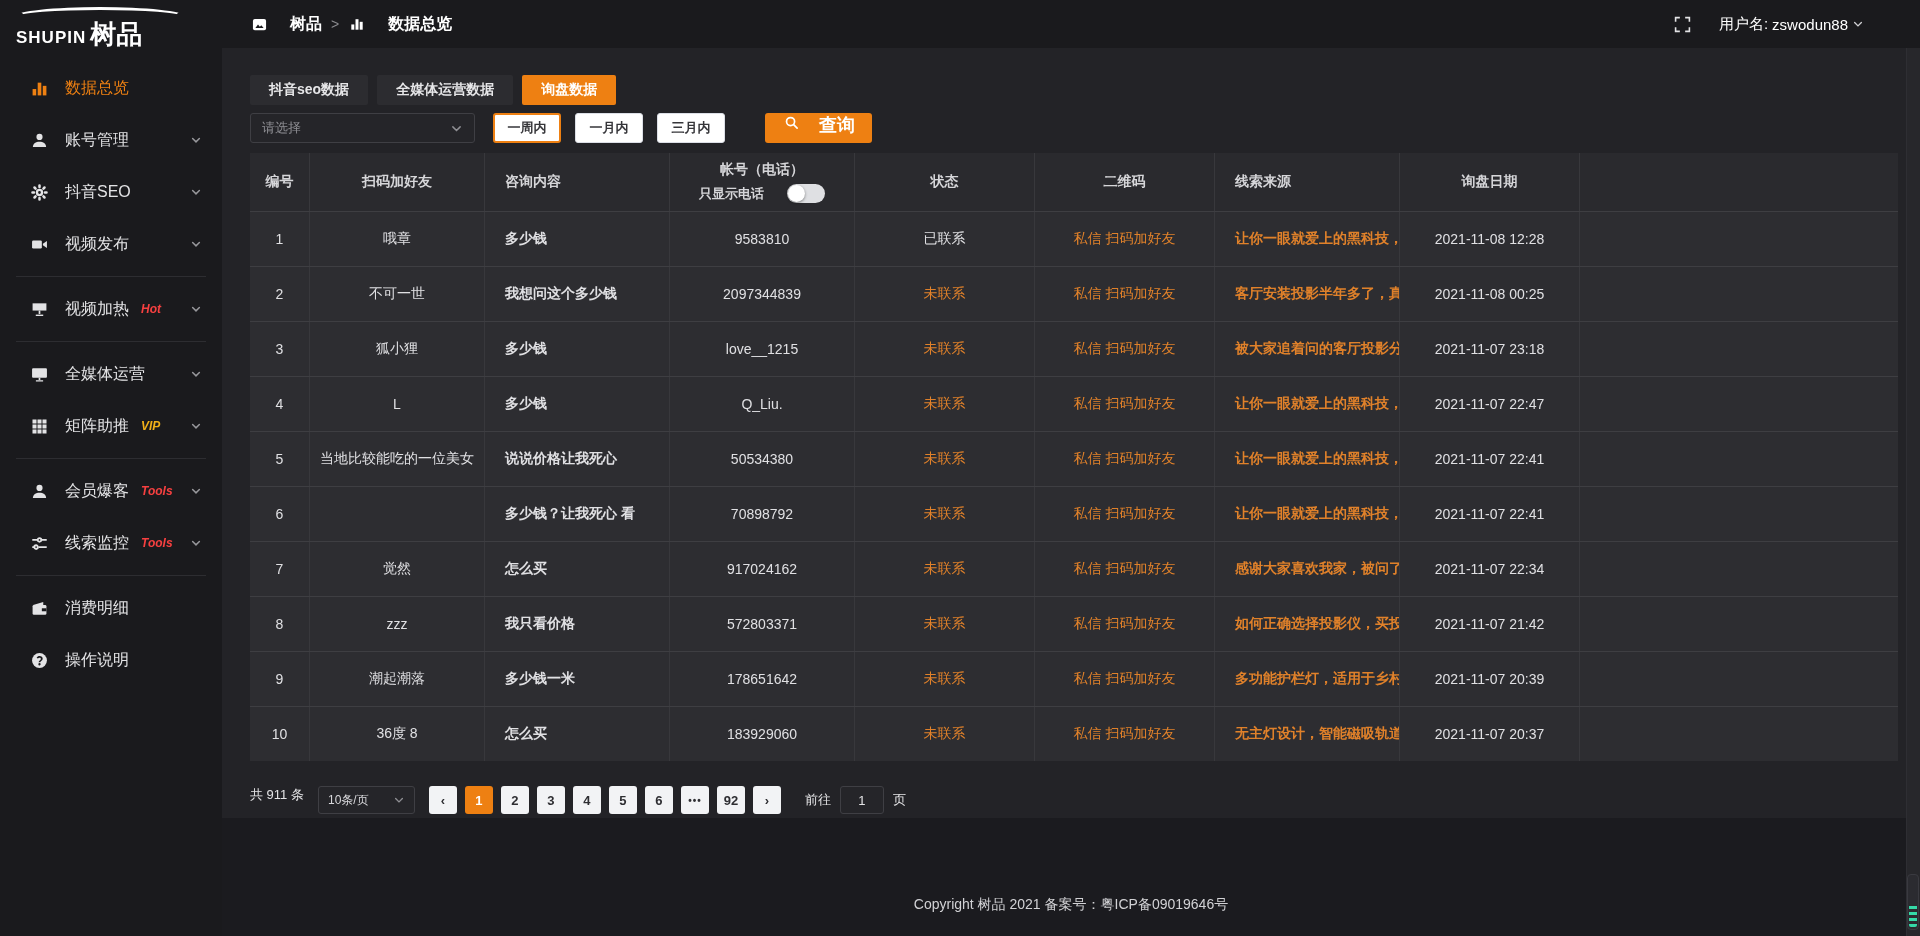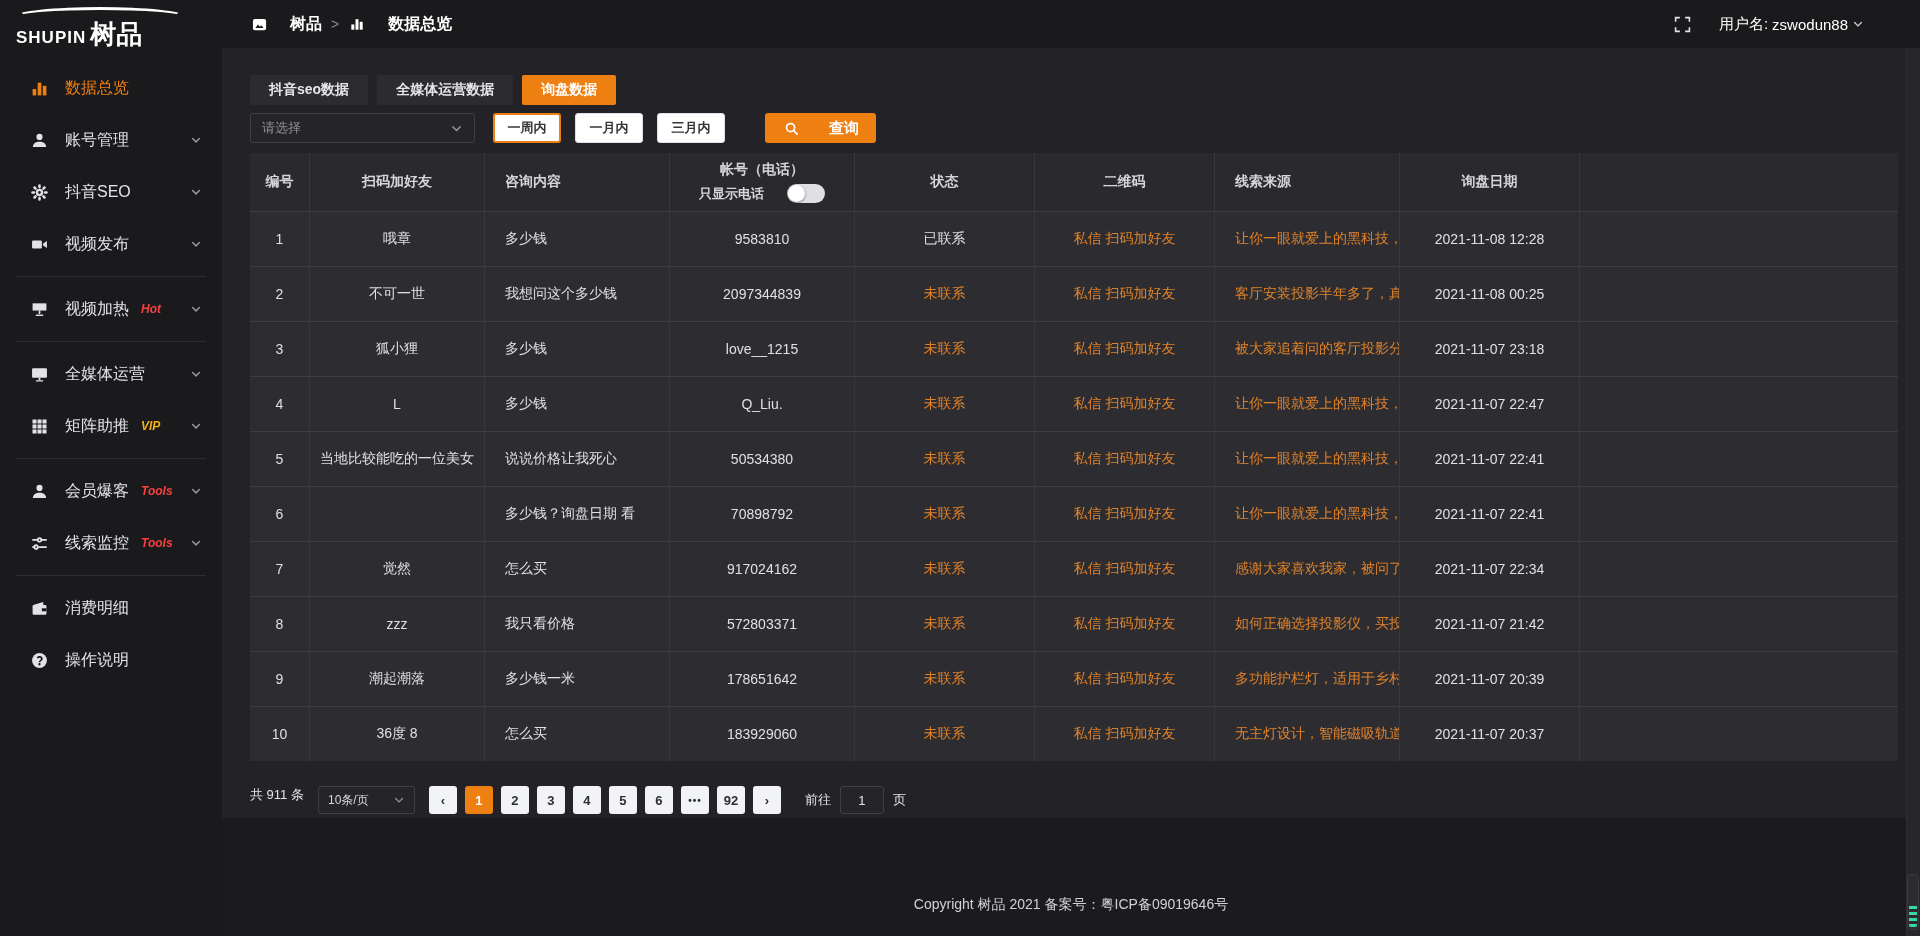--- a/index.html
+++ b/index.html
@@ -71,39 +71,39 @@
   .range-btn {
     height: 30px; min-width: 68px; padding: 0 10px;
     background: #fff; border: 1px solid #dcdfe6; border-radius: 3px;
     color: #36363a; font-size: 13px; font-weight: bold;
     display: flex; align-items: center; justify-content: center; cursor: pointer;
   }
   .range-btn.active { border: 2px solid #ee8012; }
   .search-btn {
     margin-left: 40px; height: 30px; padding: 0 17px;
     background: #ee8012; border: none; border-radius: 3px;
-    color: #fff; font-size: 15px; font-weight: bold;
-    display: flex; align-items: center; gap: 12px; cursor: pointer;
+    color: #fff; font-size: 18px; font-weight: bold;
+    display: flex; gap: 2px; cursor: pointer;
   }
 
   
   .table { margin-top: 10px; }
   .thead, .trow {
     display: grid;
     grid-template-columns: 60px 175px 185px 185px 180px 180px 185px 180px 1fr;
   }
   .thead { height: 58px; background: #2a2a2e; }
   .trow { height: 55px; background: #2d2d31; border-top: 1px solid #3e3e42; }
   .cell {
     display: flex; align-items: center; justify-content: center;
     font-size: 14px; color: #e0e0e3; border-right: 1px solid #38383c;
     overflow: hidden; white-space: nowrap;
   }
   .cell:last-child { border-right: none; }
-  .cell.left { justify-content: flex-start; padding-left: 20px; }
+  .cell.left { justify-content: flex-start; padding-left: 20px; font-weight: bold; }
   .thead .cell { color: #d6d6d9; font-weight: bold; }
   .cell.phone-head { flex-direction: column; gap: 5px; }
   .phone-sub { display: flex; align-items: center; gap: 23px; font-size: 13px; }
   .toggle {
     width: 38px; height: 19px; border-radius: 10px; background: #dfe0e3;
     position: relative; cursor: pointer;
   }
   .toggle .knob {
     position: absolute; left: 1px; top: 1px; width: 17px; height: 17px;
     border-radius: 50%; background: #fff; box-shadow: 0 1px 3px rgba(0,0,0,.45);
@@ -489,21 +489,21 @@
               <div class="cell">50534380</div>
               <div class="cell orange">未联系</div>
               <div class="cell orange linkish">私信 扫码加好友</div>
               <div class="cell left orange linkish">让你一眼就爱上的黑科技，能...</div>
               <div class="cell">2021-11-07 22:41</div>
               <div class="cell"></div>
             </div>
             <div class="trow">
               <div class="cell">6</div>
               <div class="cell"></div>
-              <div class="cell left">多少钱？询盘日期 看</div>
+              <div class="cell left">多少钱？让我死心 看</div>
               <div class="cell">70898792</div>
               <div class="cell orange">未联系</div>
               <div class="cell orange linkish">私信 扫码加好友</div>
               <div class="cell left orange linkish">让你一眼就爱上的黑科技，能...</div>
               <div class="cell">2021-11-07 22:41</div>
               <div class="cell"></div>
             </div>
             <div class="trow">
               <div class="cell">7</div>
               <div class="cell">觉然</div>

